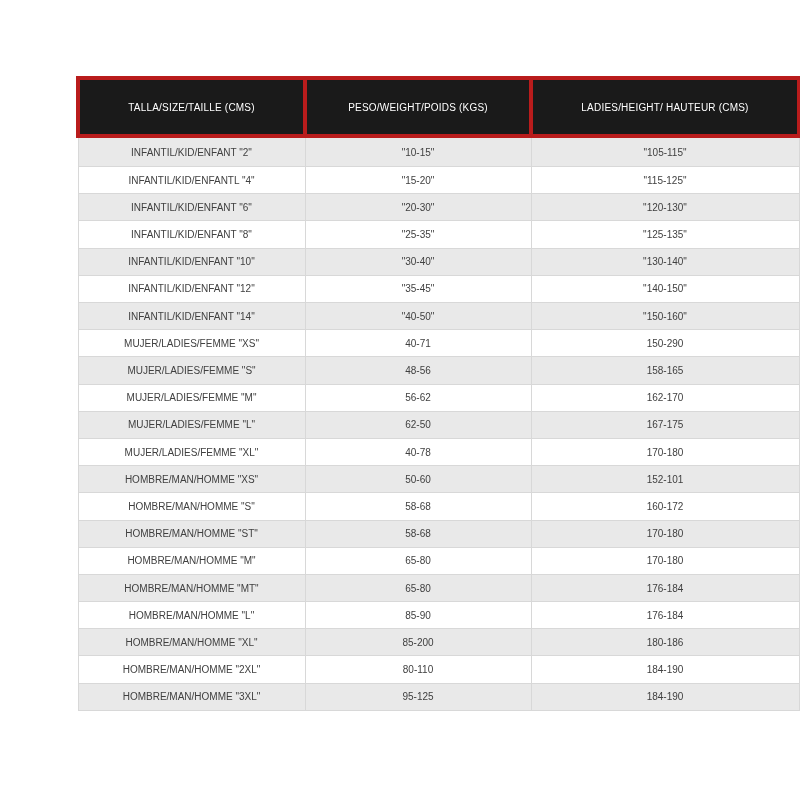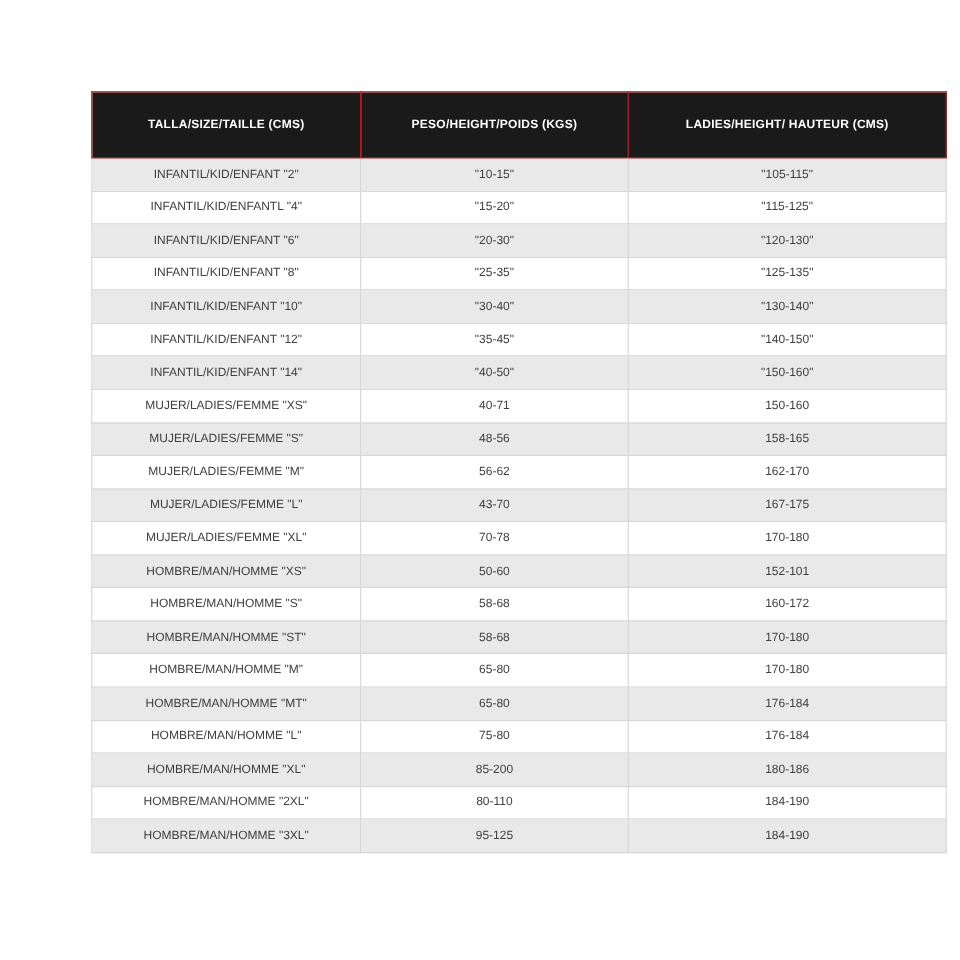--- a/index.html
+++ b/index.html
@@ -21,23 +21,23 @@
     top: 76px;
     width: 649px;
     height: 635px;
     border-collapse: collapse;
     table-layout: fixed;
   }
   table.size-chart th {
     background: #1a1a1a;
     color: #ffffff;
     font-size: 10px;
-    font-weight: bold;
+    font-weight: normal;
     height: 34px;
-    border: 1px solid #b91c1c;
+    border: 4px solid #b91c1c;
     text-align: center;
     vertical-align: middle;
     letter-spacing: 0.2px;
     padding: 10px;
   }
   table.size-chart th:nth-child(1) { width: 203px; }
   table.size-chart th:nth-child(2) { width: 202px; }
   table.size-chart th:nth-child(3) { width: 244px; }
   table.size-chart td {
     font-size: 10px;
@@ -51,21 +51,21 @@
   table.size-chart tbody tr:nth-child(even) { background: #ffffff; }
 </style>
 </head>
 <body>
 
 <div class="page">
   <table class="size-chart">
     <thead>
       <tr>
         <th>TALLA/SIZE/TAILLE (CMS)</th>
-        <th>PESO/HEIGHT/POIDS (KGS)</th>
+        <th>PESO/WEIGHT/POIDS (KGS)</th>
         <th>LADIES/HEIGHT/ HAUTEUR (CMS)</th>
       </tr>
     </thead>
     <tbody>
 
     <tr>
         <td>INFANTIL/KID/ENFANT "2"</td>
         <td>"10-15"</td>
         <td>"105-115"</td>
       </tr>
@@ -95,40 +95,40 @@
         <td>"140-150"</td>
       </tr>
         <tr>
         <td>INFANTIL/KID/ENFANT "14"</td>
         <td>"40-50"</td>
         <td>"150-160"</td>
       </tr>
         <tr>
         <td>MUJER/LADIES/FEMME "XS"</td>
         <td>40-71</td>
-        <td>150-160</td>
+        <td>150-290</td>
       </tr>
         <tr>
         <td>MUJER/LADIES/FEMME "S"</td>
         <td>48-56</td>
         <td>158-165</td>
       </tr>
         <tr>
         <td>MUJER/LADIES/FEMME "M"</td>
         <td>56-62</td>
         <td>162-170</td>
       </tr>
         <tr>
         <td>MUJER/LADIES/FEMME "L"</td>
-        <td>43-70</td>
+        <td>62-50</td>
         <td>167-175</td>
       </tr>
         <tr>
         <td>MUJER/LADIES/FEMME "XL"</td>
-        <td>70-78</td>
+        <td>40-78</td>
         <td>170-180</td>
       </tr>
         <tr>
         <td>HOMBRE/MAN/HOMME "XS"</td>
         <td>50-60</td>
         <td>152-101</td>
       </tr>
         <tr>
         <td>HOMBRE/MAN/HOMME "S"</td>
         <td>58-68</td>
@@ -144,21 +144,21 @@
         <td>65-80</td>
         <td>170-180</td>
       </tr>
         <tr>
         <td>HOMBRE/MAN/HOMME "MT"</td>
         <td>65-80</td>
         <td>176-184</td>
       </tr>
         <tr>
         <td>HOMBRE/MAN/HOMME "L"</td>
-        <td>75-80</td>
+        <td>85-90</td>
         <td>176-184</td>
       </tr>
         <tr>
         <td>HOMBRE/MAN/HOMME "XL"</td>
         <td>85-200</td>
         <td>180-186</td>
       </tr>
         <tr>
         <td>HOMBRE/MAN/HOMME "2XL"</td>
         <td>80-110</td>

